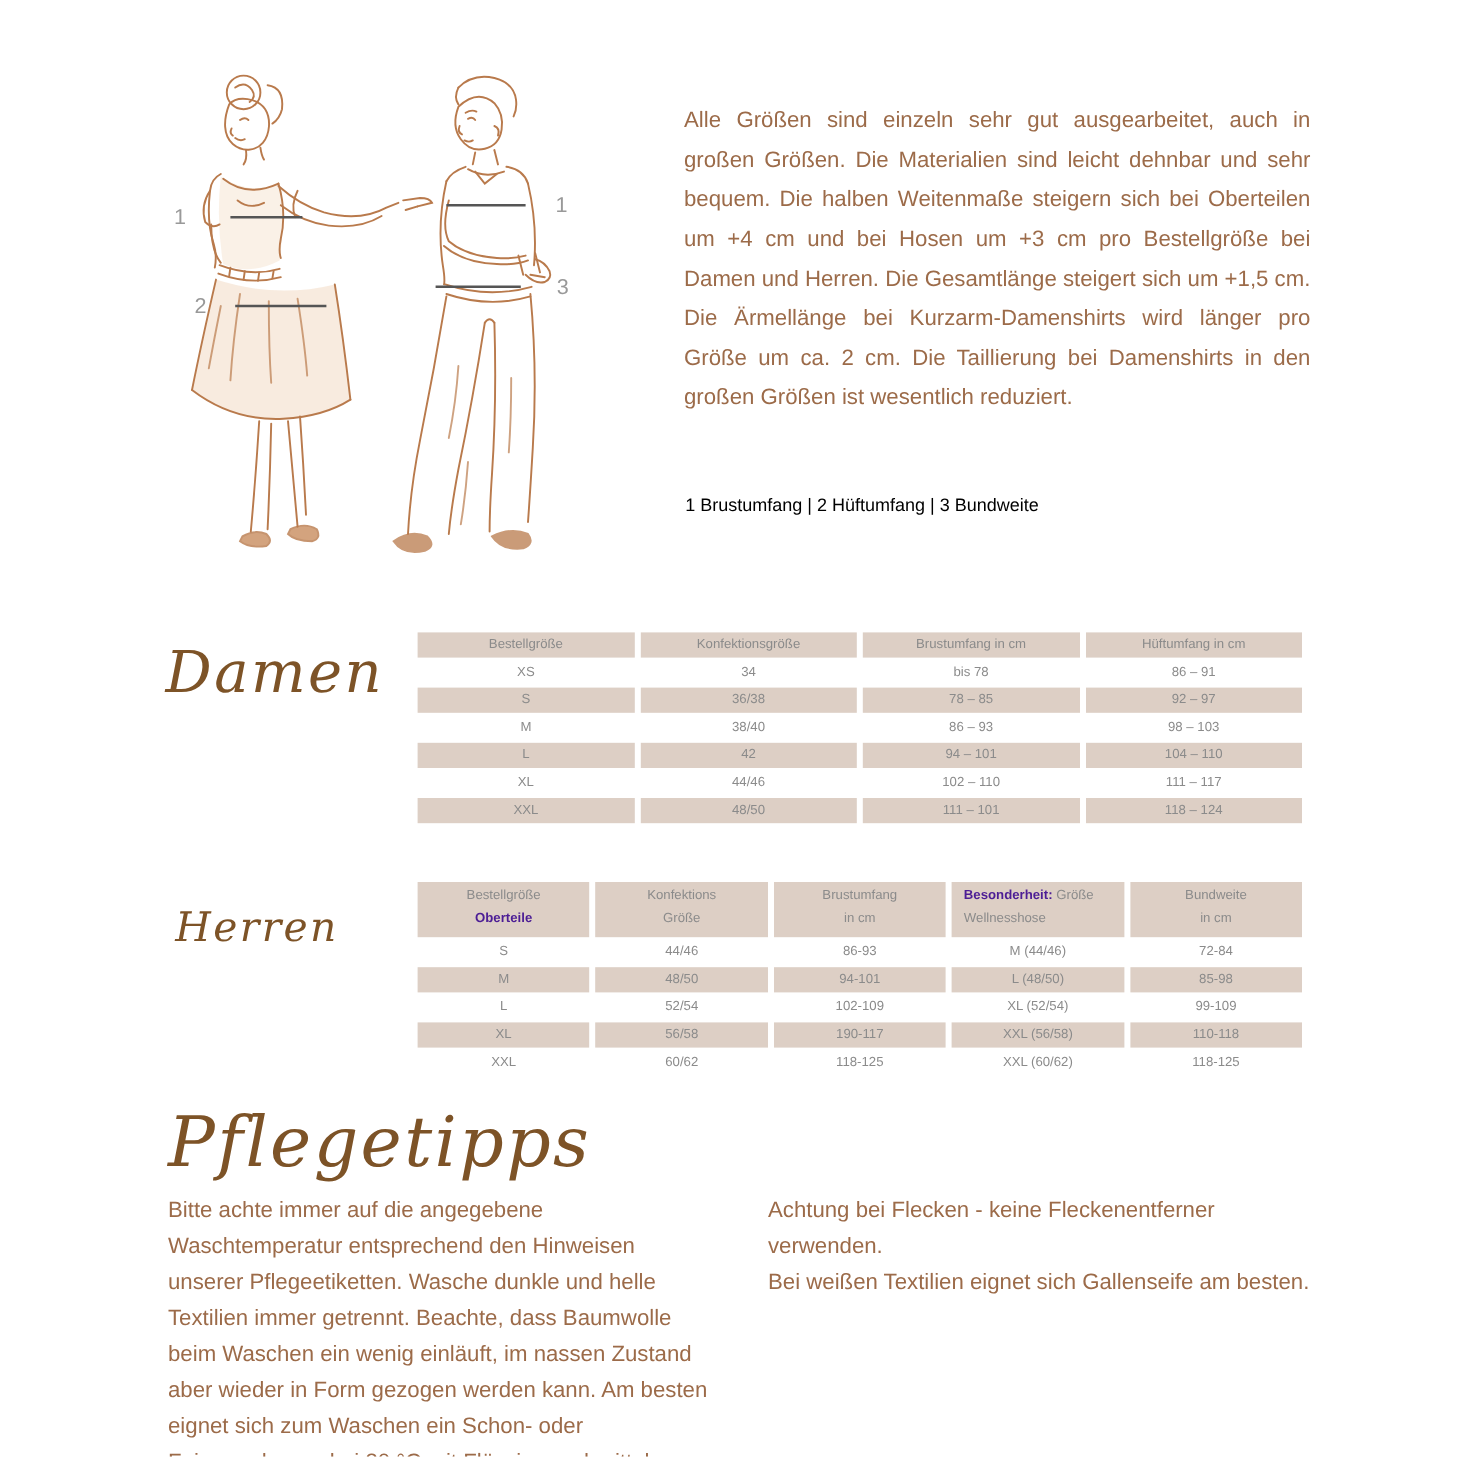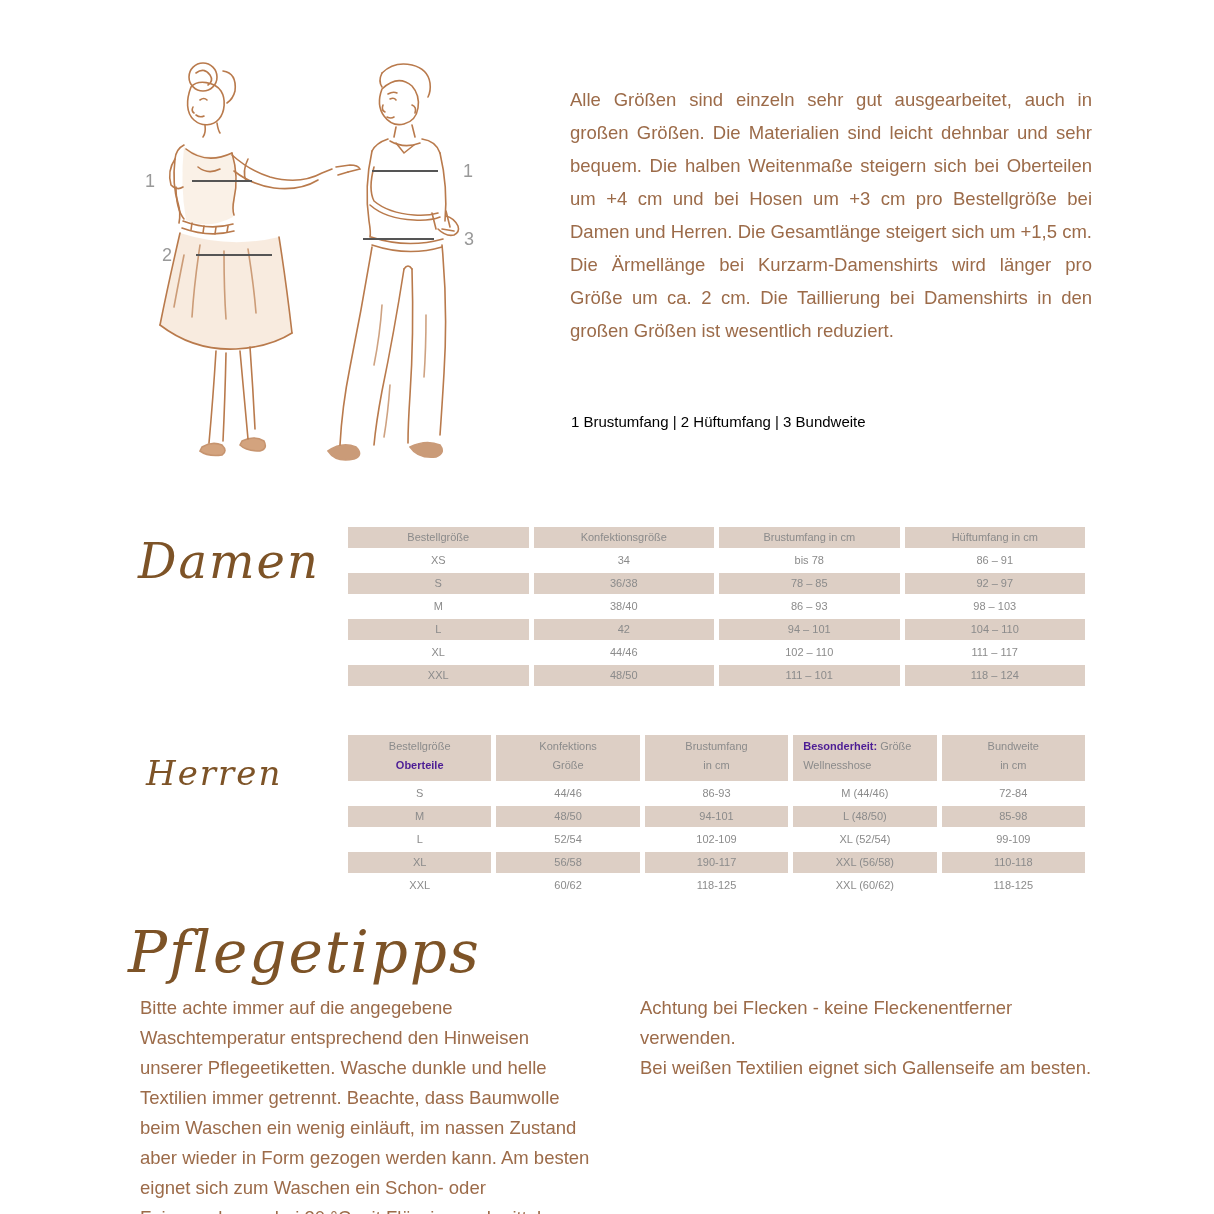--- a/index.html
+++ b/index.html
@@ -231,21 +231,21 @@
     <div class="cell beige">XXL (56/58)</div>
     <div class="cell beige">110-118</div>
 
     <div class="cell">XXL</div>
     <div class="cell">60/62</div>
     <div class="cell">118-125</div>
     <div class="cell">XXL (60/62)</div>
     <div class="cell">118-125</div>
   </div>
 
-  <div class="script" style="left:128px;top:918px;font-size:58px;">Pflegetipps</div>
+  <div class="script" style="left:140px;top:918px;font-size:58px;">Pflegetipps</div>
 
   <div class="body-text left-text" style="left:140px;top:993px;width:450px;line-height:30px;">Bitte achte immer auf die angegebene Waschtemperatur entsprechend den Hinweisen unserer Pflegeetiketten. Wasche dunkle und helle Textilien immer getrennt. Beachte, dass Baumwolle beim Waschen ein wenig einläuft, im nassen Zustand aber wieder in Form gezogen werden kann. Am besten eignet sich zum Waschen ein Schon- oder Feinwaschgang bei 30 °C mit Flüssigwaschmittel.</div>
 
   <div class="body-text left-text care-right" style="left:640px;top:993px;width:454px;line-height:30px;">
     <p>Achtung bei Flecken - keine Fleckenentferner verwenden.</p>
     <p>Bei weißen Textilien eignet sich Gallenseife am besten.</p>
   </div>
 
 </div>
 

